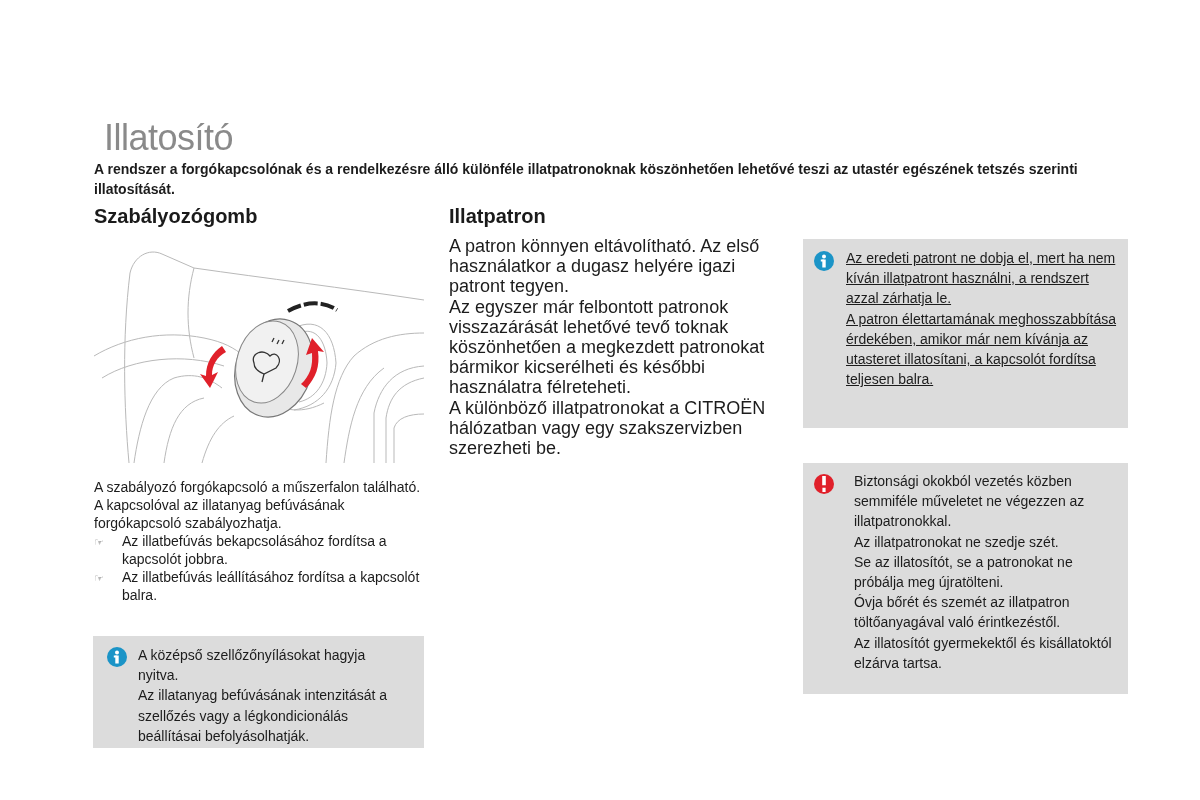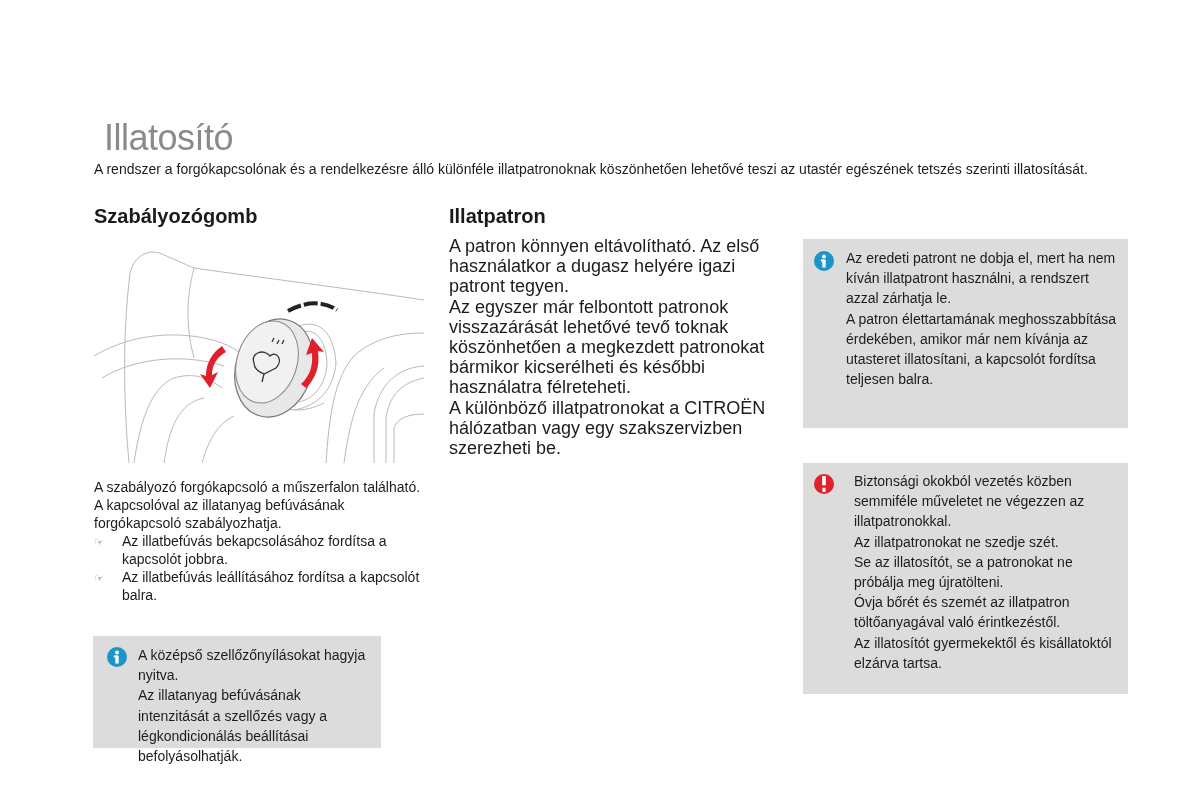--- a/index.html
+++ b/index.html
@@ -6,21 +6,21 @@
   body {
     width: 1200px; height: 800px; background: #ffffff; position: relative; overflow: hidden;
     font-family: "Liberation Sans", "DejaVu Sans", sans-serif; color: #1c1c1c;
   }
   .abs { position: absolute; }
   .page-title {
     left: 104px; top: 116px; font-size: 36px; color: #8a8a8a; font-weight: normal; margin: 0;
     letter-spacing: -0.5px; line-height: 44px;
   }
   .intro {
-    left: 94px; top: 159px; width: 1030px; font-size: 14px; line-height: 20px; margin: 0;
+    left: 94px; top: 159px; width: 1030px; font-size: 14px; line-height: 20px; margin: 0; font-weight: bold;
   }
   .h2 {
     font-size: 20px; font-weight: bold; margin: 0; line-height: 28px; color: #1a1a1a;
   }
   .para { font-size: 18px; line-height: 20.2px; margin: 0; }
   .para p { margin: 0; }
   .left-body { left: 94px; top: 478px; width: 330px; font-size: 14px; line-height: 18px; }
   .left-body p { margin: 0; }
   .bullet { display: flex; }
   .bullet .b-icon { width: 28px; flex: none; font-size: 11px; color: #777; padding-top: 1px; }
@@ -89,42 +89,42 @@
   <div class="bullet">
     <span class="b-icon">☞</span>
     <span class="b-text">Az illatbefúvás bekapcsolásához fordítsa a kapcsolót jobbra.</span>
   </div>
   <div class="bullet">
     <span class="b-icon">☞</span>
     <span class="b-text">Az illatbefúvás leállításához fordítsa a kapcsolót balra.</span>
   </div>
 </div>
 
-<div class="abs note-box" style="left:93px; top:636px; width:288px; height:112px; padding:9px 10px 0 14px;">
+<div class="abs note-box" style="left:93px; top:636px; width:331px; height:112px; padding:9px 10px 0 14px;">
   <div class="note-icon info" style="margin-top:2px;">
     <svg width="20" height="20" viewBox="0 0 20 20">
         <circle cx="10" cy="5.5" r="2" fill="#fff"></circle>
         <rect x="8.3" y="8.5" width="3.4" height="8" fill="#fff"></rect>
         <rect x="6.8" y="8.5" width="3" height="2" fill="#fff"></rect>
       </svg>
   </div>
   <div class="note-text" style="margin-left:11px; width:270px;">
     <p>A középső szellőzőnyílásokat hagyja nyitva.</p>
     <p>Az illatanyag befúvásának intenzitását a szellőzés vagy a légkondicionálás beállításai befolyásolhatják.</p>
   </div>
 </div>
 
 <h2 class="abs h2" style="left:449px; top:202px;">Illatpatron</h2>
 <div class="abs para" style="left:449px; top:236px; width:318px;">
   <p>A patron könnyen eltávolítható. Az első használatkor a dugasz helyére igazi patront tegyen.</p>
   <p>Az egyszer már felbontott patronok visszazárását lehetővé tevő toknak köszönhetően a megkezdett patronokat bármikor kicserélheti és későbbi használatra félreteheti.</p>
   <p>A különböző illatpatronokat a CITROËN hálózatban vagy egy szakszervizben szerezheti be.</p>
 </div>
 
-<div class="abs note-box" style="left:803px; top:239px; width:325px; height:189px; padding:9px 10px 0 11px;">
+<div class="abs note-box" style="left:803px; top:239px; width:325px; height:189px; padding:9px 10px 0 11px;text-decoration:underline;">
   <div class="note-icon info" style="margin-top:3px;">
     <svg width="20" height="20" viewBox="0 0 20 20">
         <circle cx="10" cy="5.5" r="2" fill="#fff"></circle>
         <rect x="8.3" y="8.5" width="3.4" height="8" fill="#fff"></rect>
         <rect x="6.8" y="8.5" width="3" height="2" fill="#fff"></rect>
       </svg>
   </div>
   <div class="note-text" style="margin-left:12px; width:275px;">
     <p>Az eredeti patront ne dobja el, mert ha nem kíván illatpatront használni, a rendszert azzal zárhatja le.</p>
     <p>A patron élettartamának meghosszabbítása érdekében, amikor már nem kívánja az utasteret illatosítani, a kapcsolót fordítsa teljesen balra.</p>

